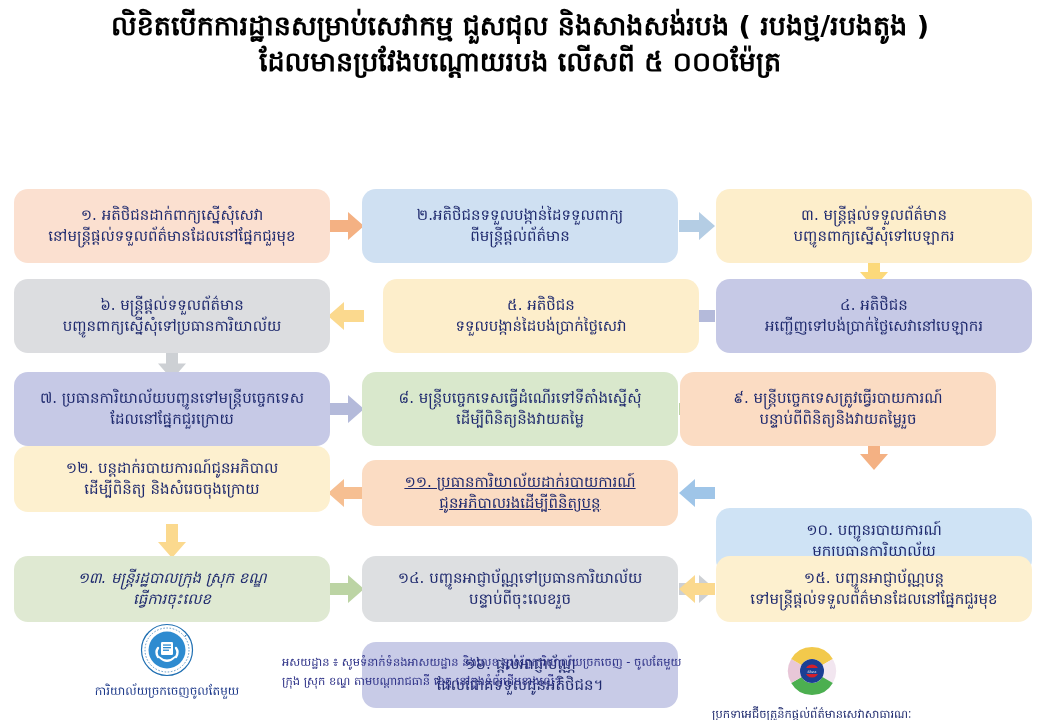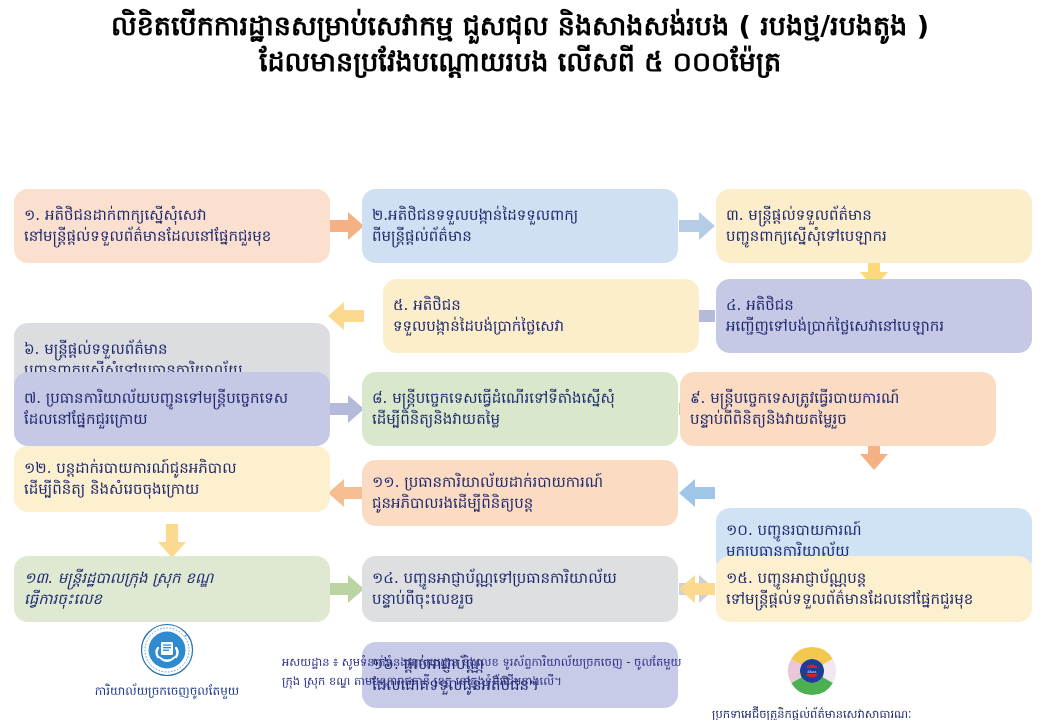--- a/index.html
+++ b/index.html
@@ -34,21 +34,21 @@
     width: 1040px;
     height: 545px;
   }
 
   .node {
     position: absolute;
     border-radius: 14px;
     color: #1f2a6e;
     font-size: 15px;
     line-height: 21px;
-    text-align: left;
+    text-align: center;
     display: flex;
     align-items: center;
     justify-content: center;
     padding: 0 10px;
   }
   .node .txt { display: block; width: 100%; }
 
   
   #footer {
     position: absolute;
@@ -158,36 +158,36 @@
       </div>
       <div class="node" style="left: 716px; top: 105px; width: 316px; height: 74px; background: rgb(253, 238, 203);">
         <span class="txt">៣. មន្ត្រីផ្តល់ទទួលព័ត៌មាន<br>បញ្ជូនពាក្យស្នើសុំទៅបេឡាករ</span>
       </div>
       <div class="node" style="left: 716px; top: 195px; width: 316px; height: 74px; background: rgb(198, 201, 230);">
         <span class="txt">៤. អតិថិជន<br>អញ្ជើញទៅបង់ប្រាក់ថ្លៃសេវានៅបេឡាករ</span>
       </div>
       <div class="node" style="left: 383px; top: 195px; width: 316px; height: 74px; background: rgb(253, 238, 203);">
         <span class="txt">៥. អតិថិជន<br>ទទួលបង្កាន់ដៃបង់ប្រាក់ថ្លៃសេវា</span>
       </div>
-      <div class="node" style="left: 14px; top: 195px; width: 316px; height: 74px; background: rgb(220, 221, 224); margin-top: 44px;">
+      <div class="node" style="left: 14px; top: 195px; width: 316px; height: 74px; background: rgb(220, 221, 224);">
         <span class="txt">៦. មន្ត្រីផ្តល់ទទួលព័ត៌មាន<br>បញ្ជូនពាក្យស្នើសុំទៅប្រធានការិយាល័យ</span>
       </div>
       <div class="node" style="left: 14px; top: 288px; width: 316px; height: 74px; background: rgb(198, 201, 230);">
         <span class="txt">៧. ប្រធានការិយាល័យបញ្ជូនទៅមន្ត្រីបច្ចេកទេស<br>ដែលនៅផ្នែកជួរក្រោយ</span>
       </div>
       <div class="node" style="left: 362px; top: 288px; width: 316px; height: 74px; background: rgb(217, 232, 204);">
         <span class="txt">៨. មន្ត្រីបច្ចេកទេសធ្វើដំណើរទៅទីតាំងស្នើសុំ<br>ដើម្បីពិនិត្យនិងវាយតម្លៃ</span>
       </div>
       <div class="node" style="left: 680px; top: 288px; width: 316px; height: 74px; background: rgb(251, 220, 195);">
         <span class="txt">៩. មន្ត្រីបច្ចេកទេសត្រូវធ្វើរបាយការណ៍<br>បន្ទាប់ពីពិនិត្យនិងវាយតម្លៃរួច</span>
       </div>
       <div class="node" style="left: 716px; top: 376px; width: 316px; height: 66px; background: rgb(207, 227, 245); margin-top: 48px;">
         <span class="txt">១០. បញ្ជូនរបាយការណ៍<br>មកប្រធានការិយាល័យ</span>
       </div>
-      <div class="node" style="left: 362px; top: 376px; width: 316px; height: 66px; background: rgb(251, 220, 195);">
+      <div class="node" style="left: 362px; top: 376px; width: 316px; height: 66px; background: rgb(251, 220, 195); text-decoration: underline;">
         <span class="txt">១១. ប្រធានការិយាល័យដាក់របាយការណ៍<br>ជូនអភិបាលរងដើម្បីពិនិត្យបន្ត</span>
       </div>
       <div class="node" style="left: 14px; top: 362px; width: 316px; height: 66px; background: rgb(253, 240, 207);">
         <span class="txt">១២. បន្តដាក់របាយការណ៍ជូនអភិបាល<br>ដើម្បីពិនិត្យ និងសំរេចចុងក្រោយ</span>
       </div>
       <div class="node" style="left: 14px; top: 472px; width: 316px; height: 66px; background: rgb(223, 233, 210); font-style: italic;">
         <span class="txt">១៣. មន្ត្រីរដ្ឋបាលក្រុង ស្រុក ខណ្ឌ<br>ធ្វើការចុះលេខ</span>
       </div>
       <div class="node" style="left: 362px; top: 472px; width: 316px; height: 66px; background: rgb(221, 223, 225);">
         <span class="txt">១៤. បញ្ជូនអាជ្ញាប័ណ្ណទៅប្រធានការិយាល័យ<br>បន្ទាប់ពីចុះលេខរួច</span>

